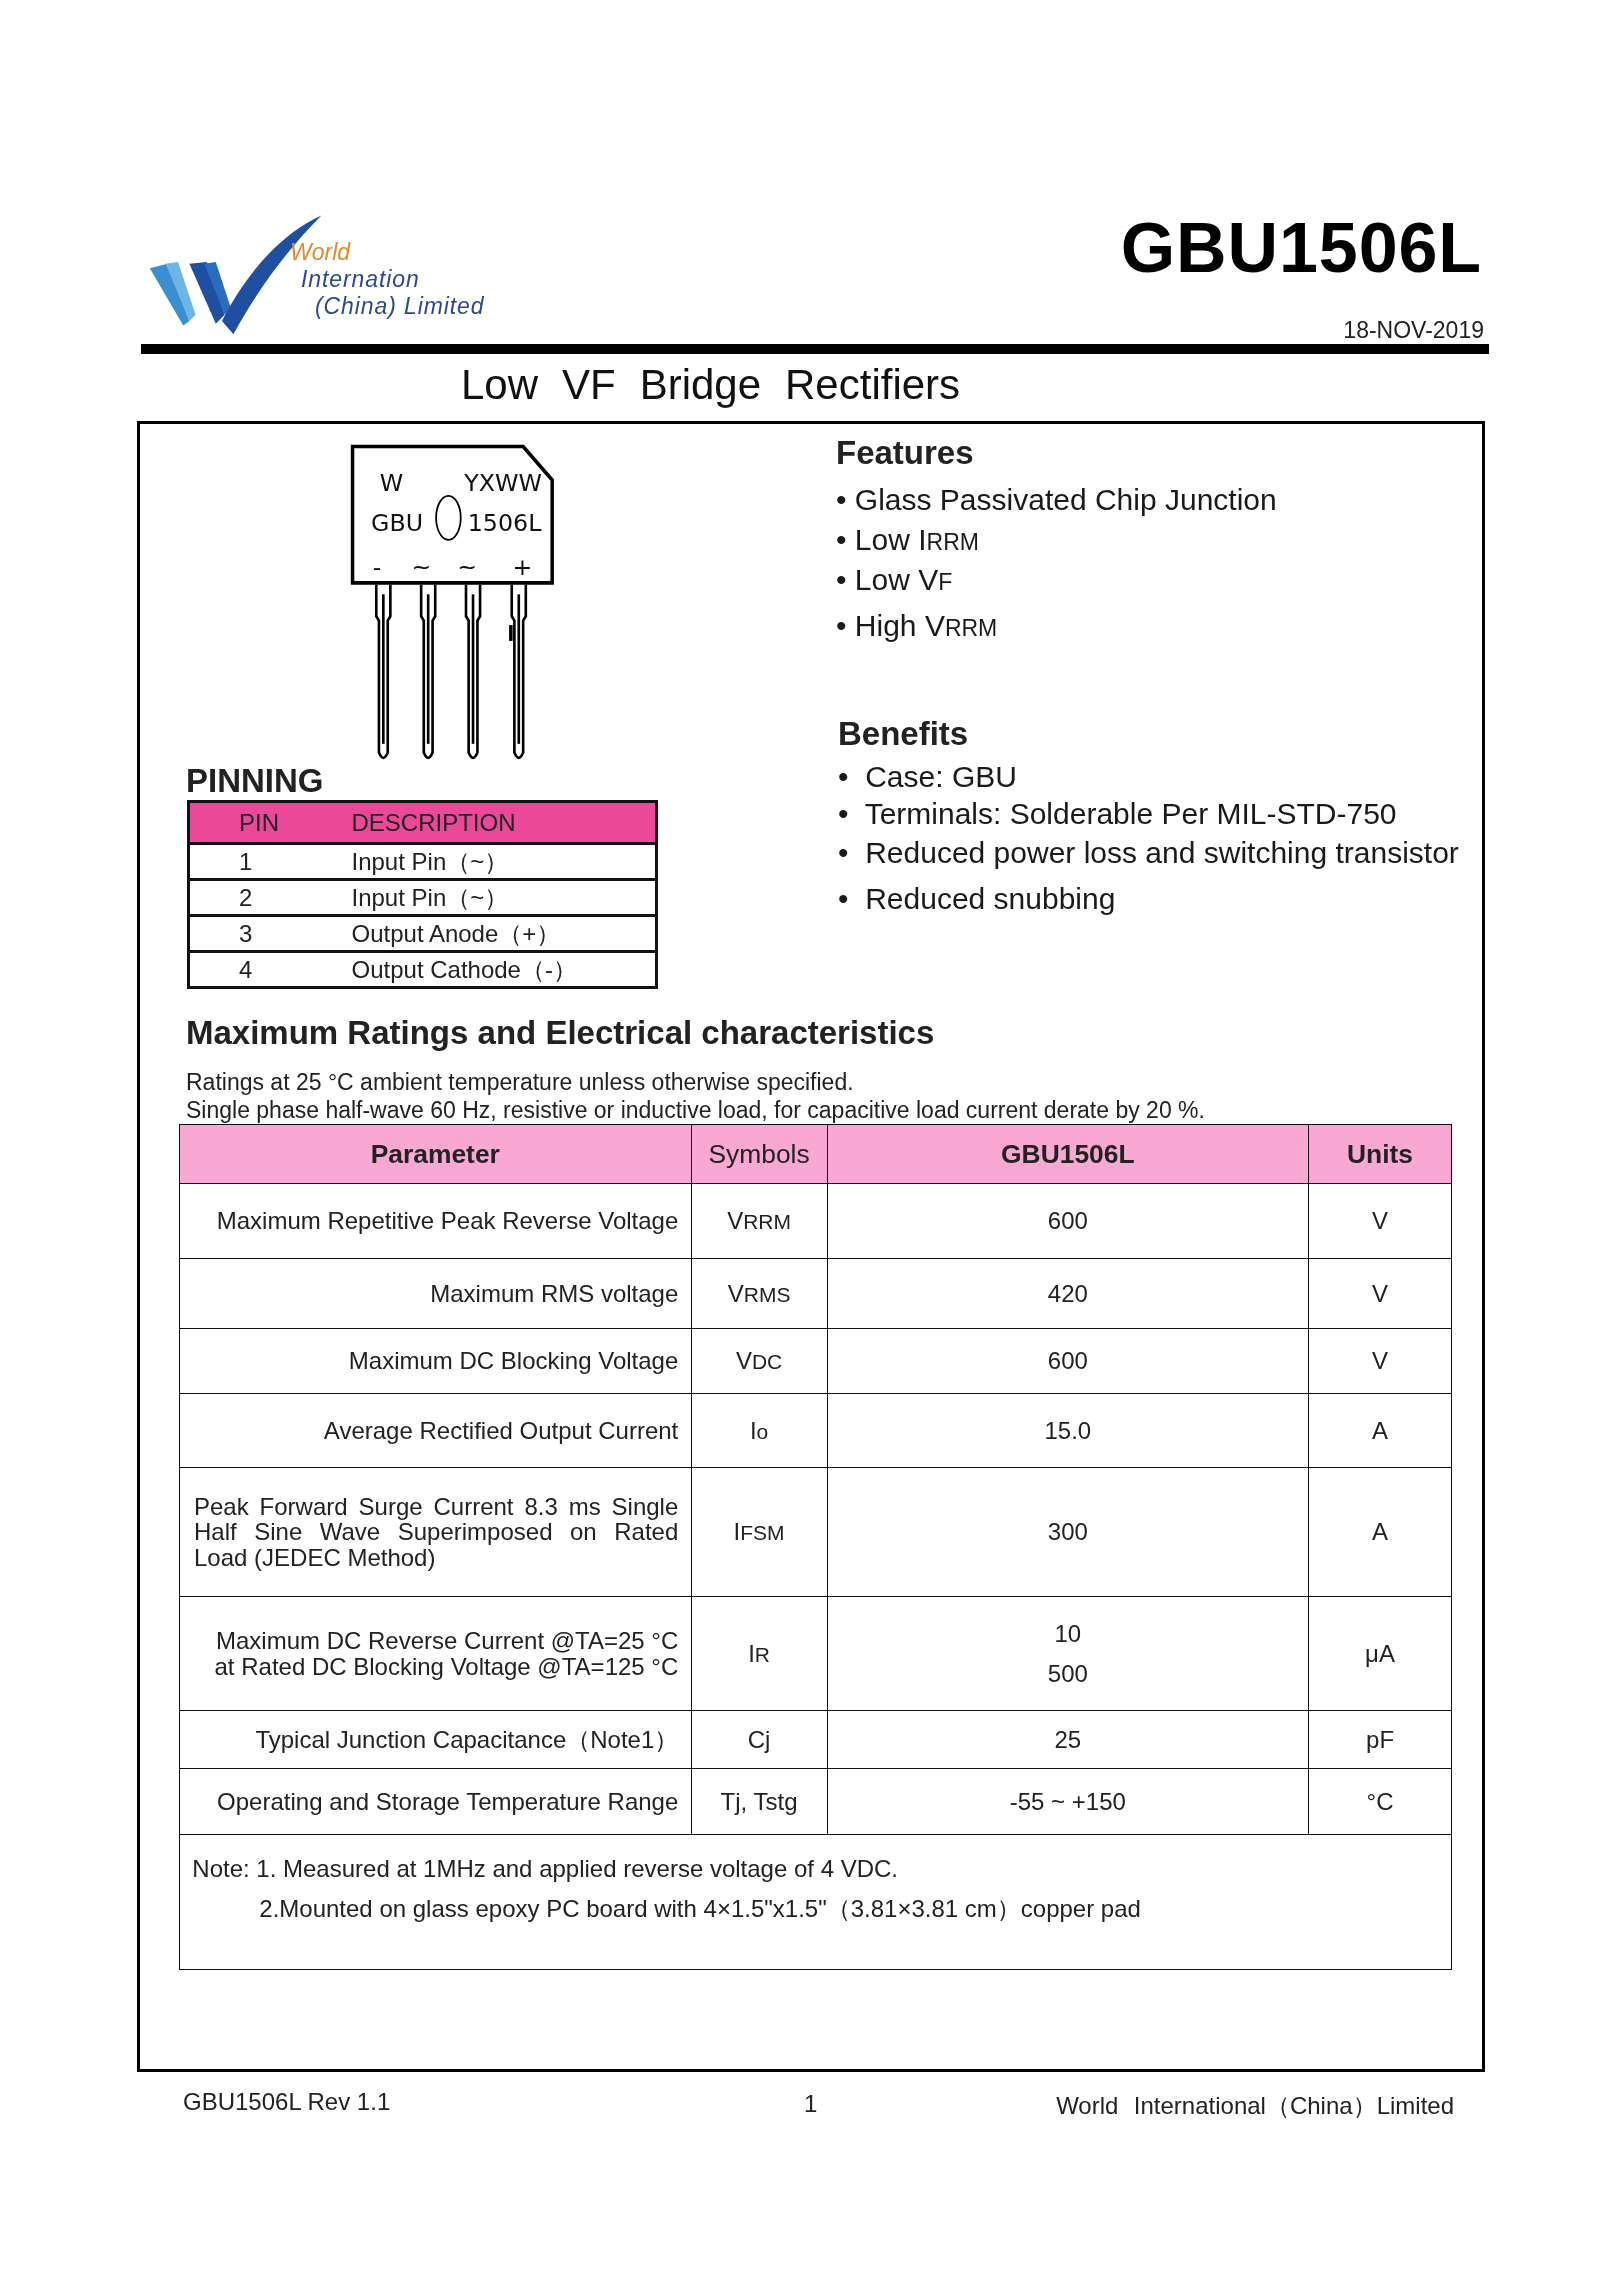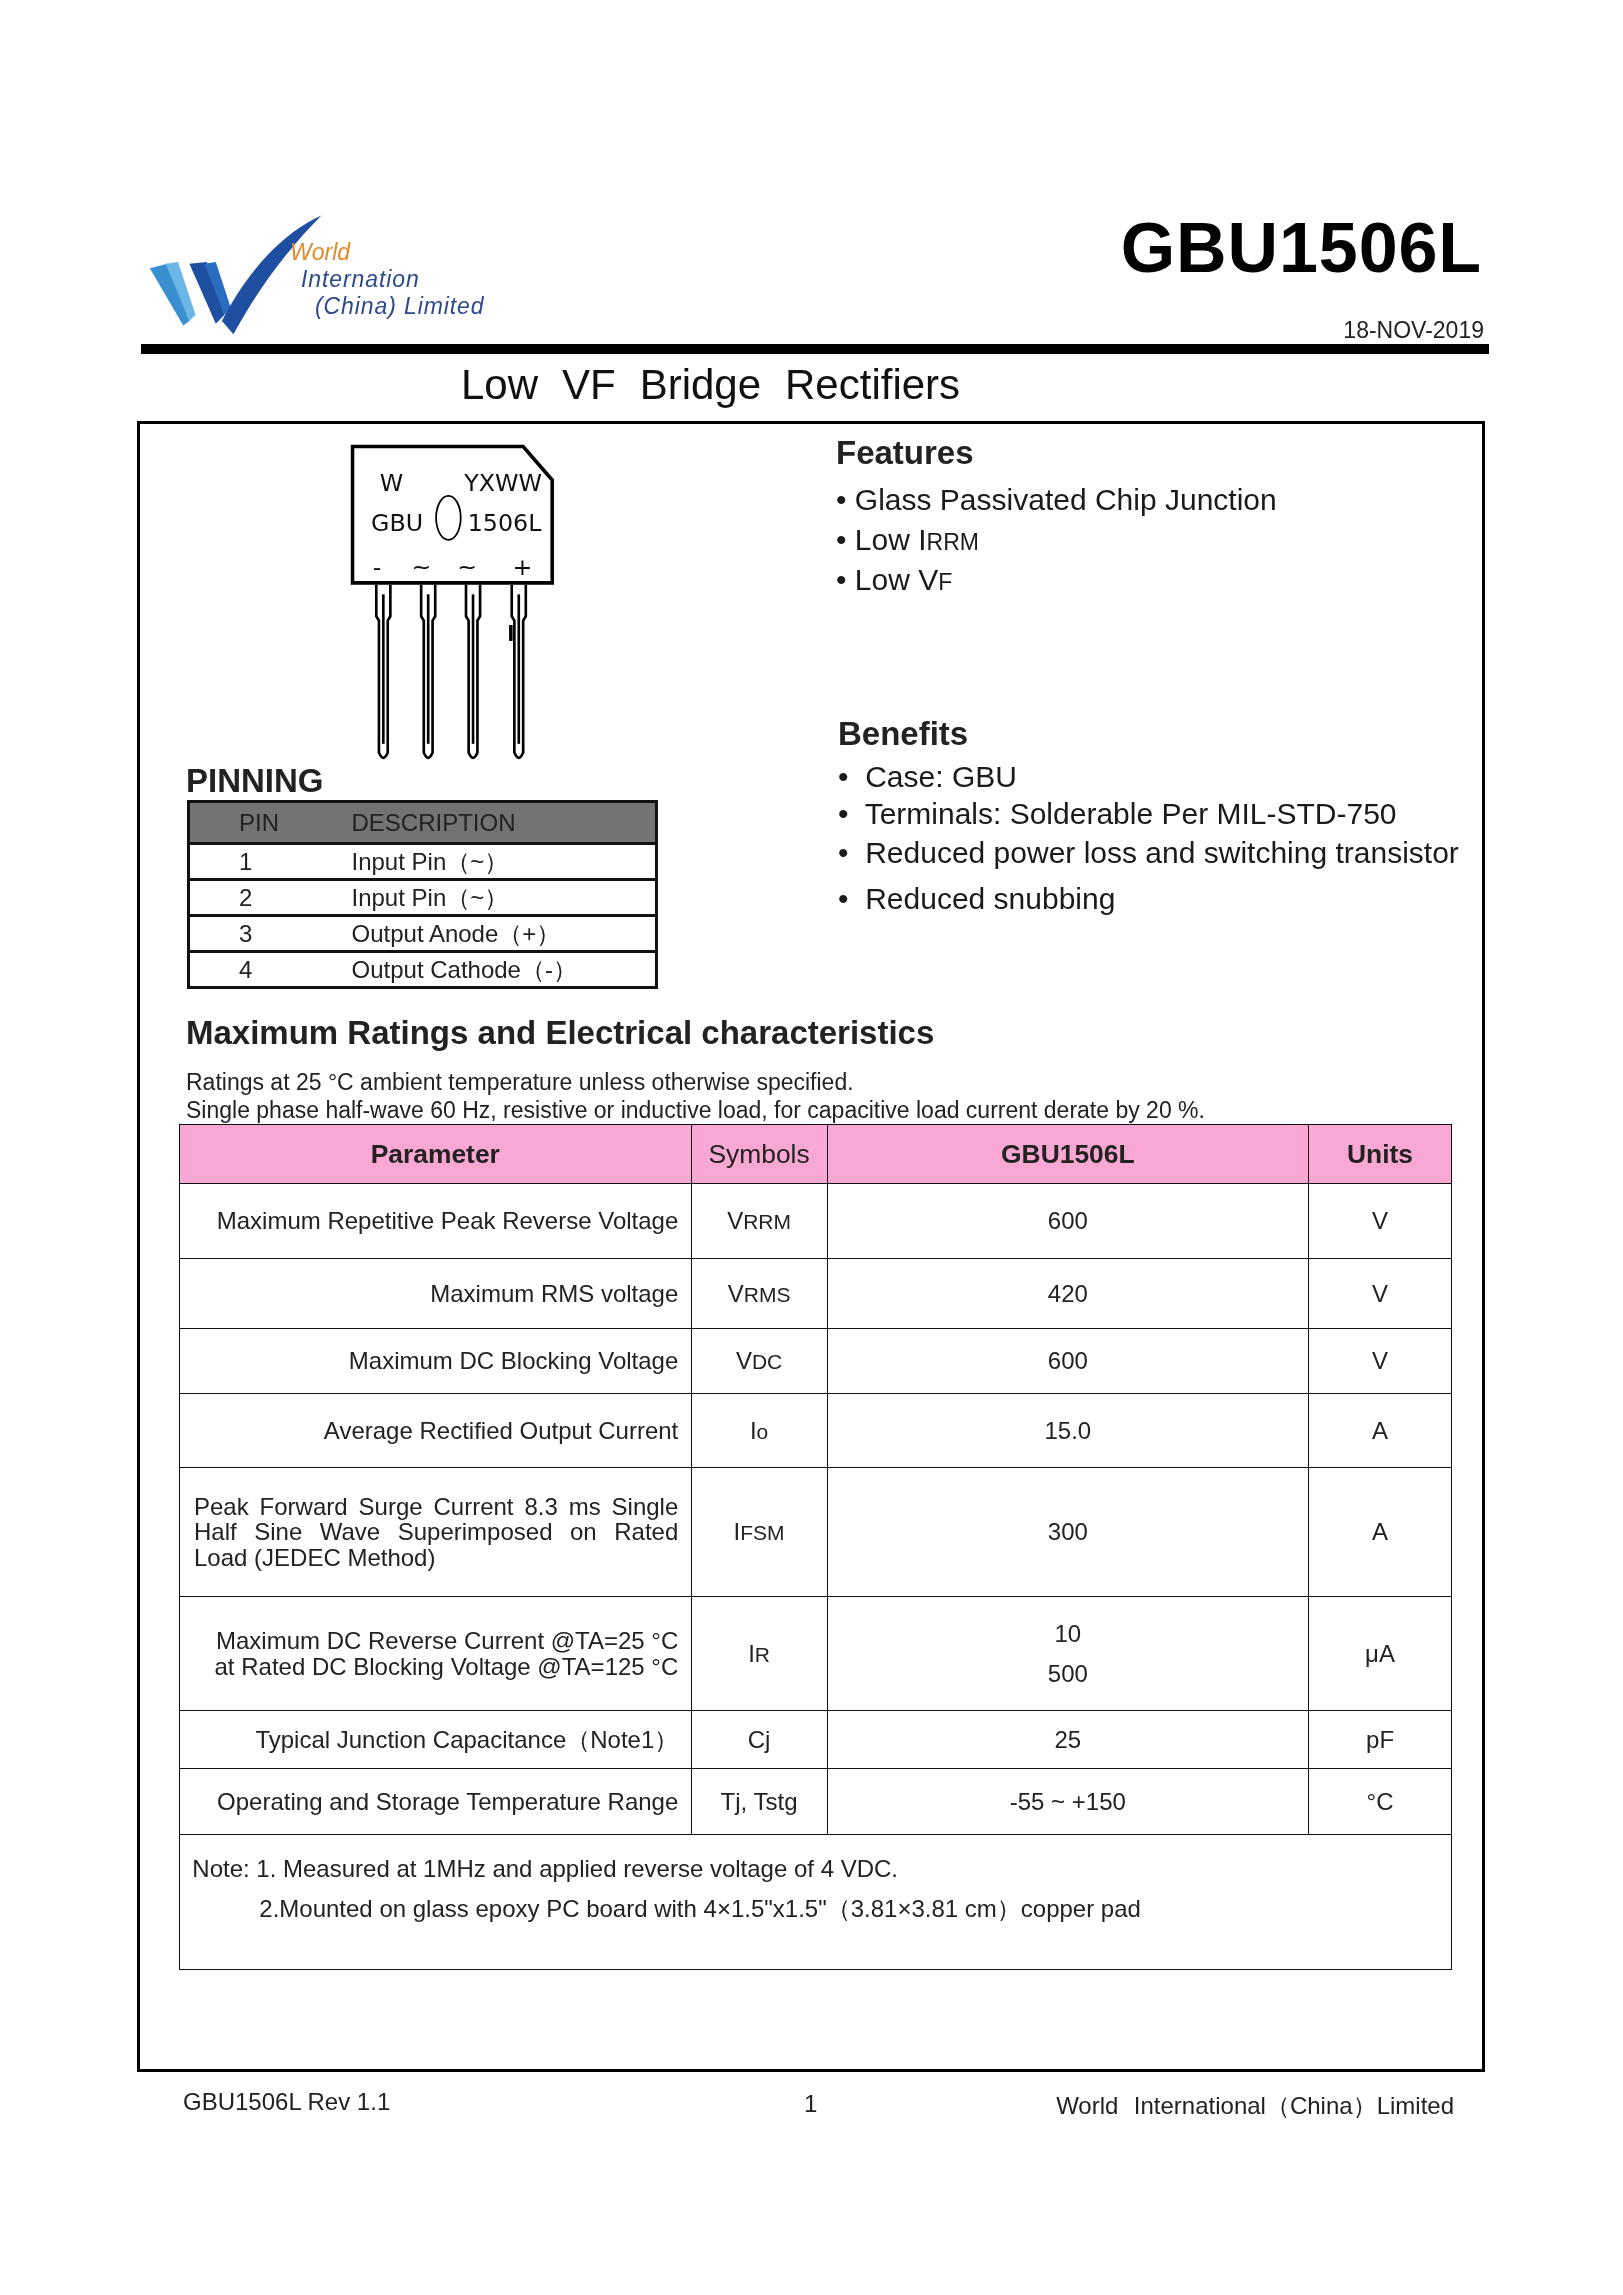--- a/index.html
+++ b/index.html
@@ -23,21 +23,21 @@
   
   .sec-h { font-size:33px; font-weight:bold; color:#222; }
   .bullet-list { list-style:none; margin:0; padding:0; }
   .feat li { font-size:30px; color:#1a1a1a; line-height:38px; }
   .feat li .sub { font-size:23px; }
   .ben li { font-size:30px; color:#1a1a1a; }
   
   .pinning-h { left:186px; top:762px; font-size:33px; font-weight:bold; color:#222; }
   .pin-table { left:187px; top:800px; width:471px; border:3.5px solid #111; border-collapse:collapse; }
   .pin-table td, .pin-table th { border-top:3.5px solid #111; font-size:24px; font-weight:normal; text-align:left; color:#222; height:33px; padding:0; }
-  .pin-table th { background:#737373; border-top:none; height:39px; }
+  .pin-table th { background:#ec4899; border-top:none; height:39px; }
   .pin-table .c1 { width:163px; padding-left:49px; box-sizing:border-box; }
   
   .mr-h { left:186px; top:1014px; font-size:33px; font-weight:bold; color:#222; }
   .mr-note1 { left:186px; top:1069px; font-size:23px; color:#222; }
   .mr-note2 { left:186px; top:1097px; font-size:23px; color:#222; }
   .rt { left:179px; top:1124px; width:1273px; border-collapse:collapse; border:1.8px solid #000; }
   .rt th, .rt td { border:1.8px solid #111; font-size:24px; color:#222; padding:0; }
   .rt th { background:#f9a8d4; height:58px; font-size:26.4px; font-weight:bold; color:#222; }
   .rt th.sym { font-weight:normal; }
   .rt td.param { text-align:right; padding-left:14px; padding-right:12.3px; }
@@ -96,20 +96,21 @@
       <line x1="210" y1="180" x2="210" y2="350"></line>
   </g>
   <rect x="199" y="215" width="4" height="18" fill="#000"></rect>
 </svg>
 
 <div class="abs sec-h" style="left:836px;top:434px;">Features</div>
 <ul class="abs bullet-list feat" style="left:836px;top:481px;">
   <li>• <span>Glass Passivated Chip Junction</span><span class="sub"></span></li>
   <li>• <span>Low I</span><span class="sub">RRM</span></li>
   <li>• <span>Low V</span><span class="sub">F</span></li>
+  <li style="margin-top:6.2px;">• <span>High V</span><span class="sub">RRM</span></li>
 </ul>
 
 <div class="abs sec-h" style="left:838px;top:715px;">Benefits</div>
 <ul class="abs bullet-list ben" style="left:838px;top:759px;">
   <li style="line-height:35px;">•&nbsp; <span>Case: GBU</span></li>
   <li style="line-height:39px;">•&nbsp; <span>Terminals: Solderable Per MIL-STD-750</span></li>
   <li style="line-height:39px;">•&nbsp; <span>Reduced power loss and switching transistor</span></li>
   <li style="line-height:53px;">•&nbsp; <span>Reduced snubbing</span></li>
 </ul>
 

